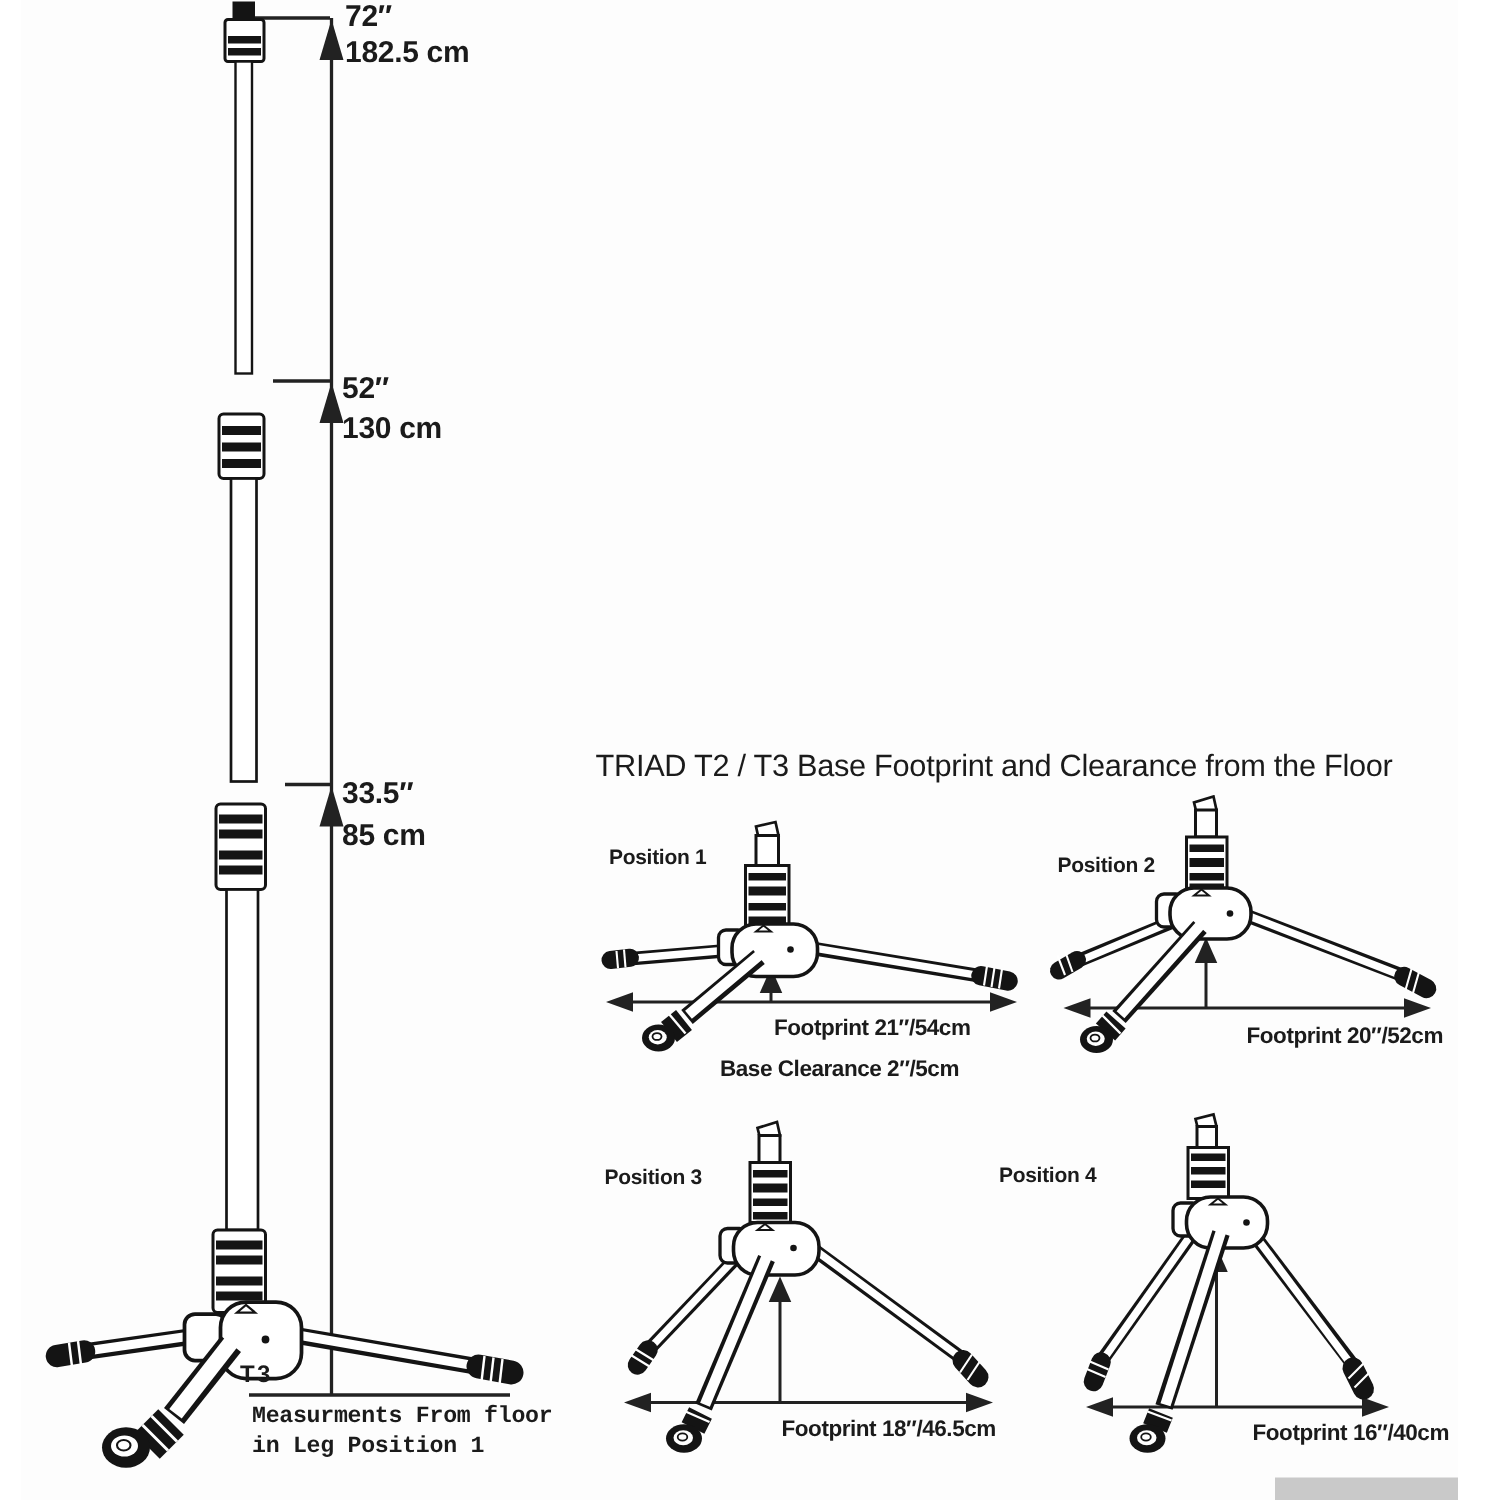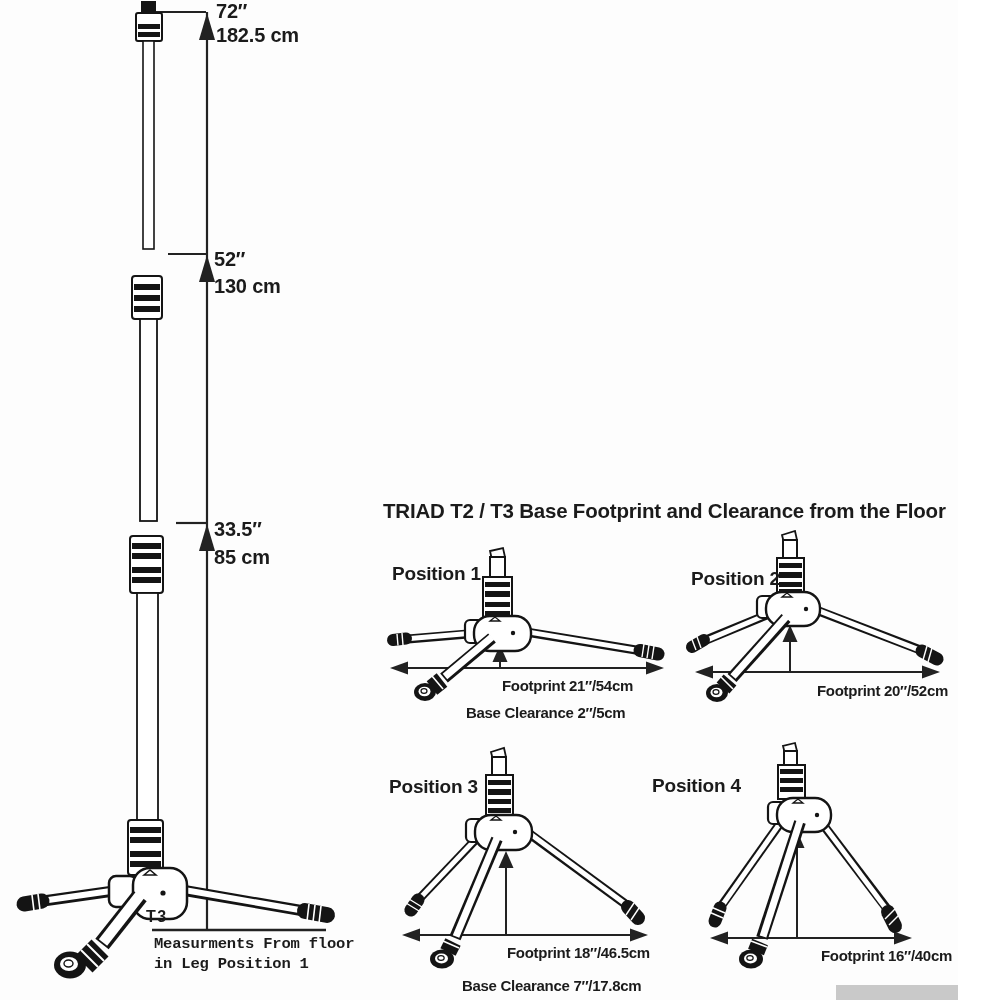--- a/index.html
+++ b/index.html
@@ -1,24 +1,24 @@
 <!DOCTYPE html>
 <html><head>
 <meta charset="utf-8">
 <style>
   html,body{margin:0;padding:0;background:#ffffff;}
   #canvas{
     position:relative;width:958px;height:1000px;background:#fdfdfd;
-    font-family:"Liberation Sans",sans-serif;color:#1b1b1b;overflow:hidden;
+    font-family:"Liberation Sans",sans-serif;color:#1b1b1b;overflow:hidden;margin-left:14px;
   }
   #canvas svg{position:absolute;}
-  .t{position:absolute;font-weight:700;font-size:19px;line-height:1.15;
+  .t{position:absolute;font-weight:700;font-size:14px;line-height:1.15;
      white-space:nowrap;letter-spacing:-0.2px;color:#1b1b1b;}
   .hm{font-size:20px;}
-  .reg{font-weight:700;font-size:20.5px;letter-spacing:-0.2px;}
+  .reg{font-weight:400;font-size:20.5px;letter-spacing:-0.2px;}
   .fp{font-size:15px;letter-spacing:-0.3px;text-align:center;}
   .t3{font-size:16px;letter-spacing:1.5px;}
   .note{font-size:15.5px;line-height:20px;letter-spacing:-0.2px;font-family:Liberation Mono, monospace;}
   .strip{position:absolute;background:#c9c9c9;}
 </style>
 </head>
 <body>
 
 <div id="canvas">
 
@@ -261,18 +261,17 @@
 
   <div class="t" style="left:392px;top:563px">Position 1</div>
   <div class="t fp" style="left:502px;top:677px">Footprint 21″/54cm</div>
   <div class="t fp" style="left:466px;top:704px">Base Clearance 2″/5cm</div>
 
   <div class="t" style="left:691px;top:568px">Position 2</div>
   <div class="t fp" style="left:817px;top:682px">Footprint 20″/52cm</div>
 
   <div class="t" style="left:389px;top:776px">Position 3</div>
   <div class="t fp" style="left:507px;top:944px">Footprint 18″/46.5cm</div>
-  <div class="t fp" style="left:462px;top:977px">Base Clearance 7″/17.8cm</div>
 
   <div class="t" style="left:652px;top:775px">Position 4</div>
   <div class="t fp" style="left:821px;top:947px">Footprint 16″/40cm</div>
 
 </div>
 
 </body></html>

